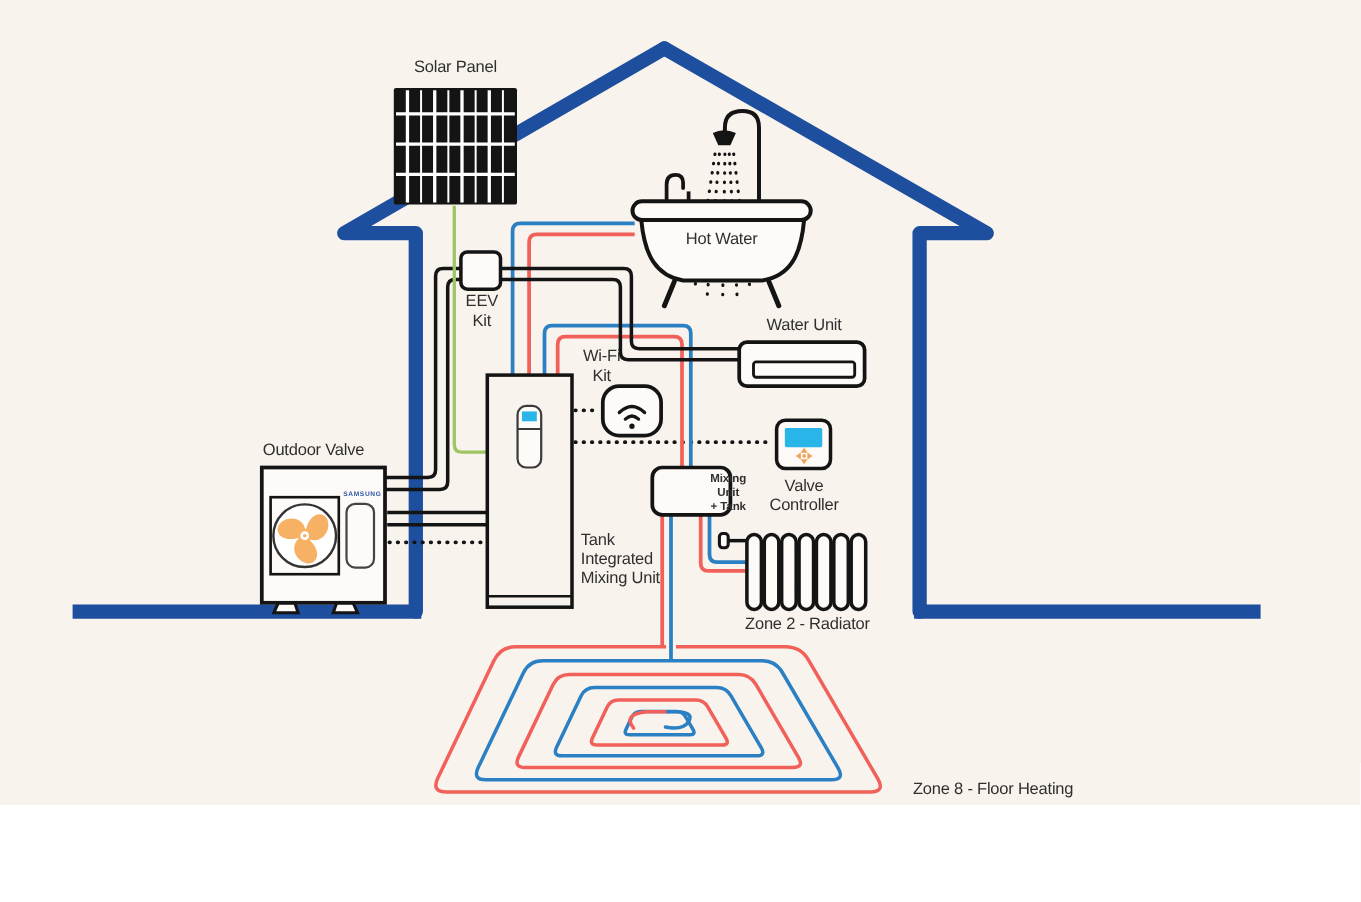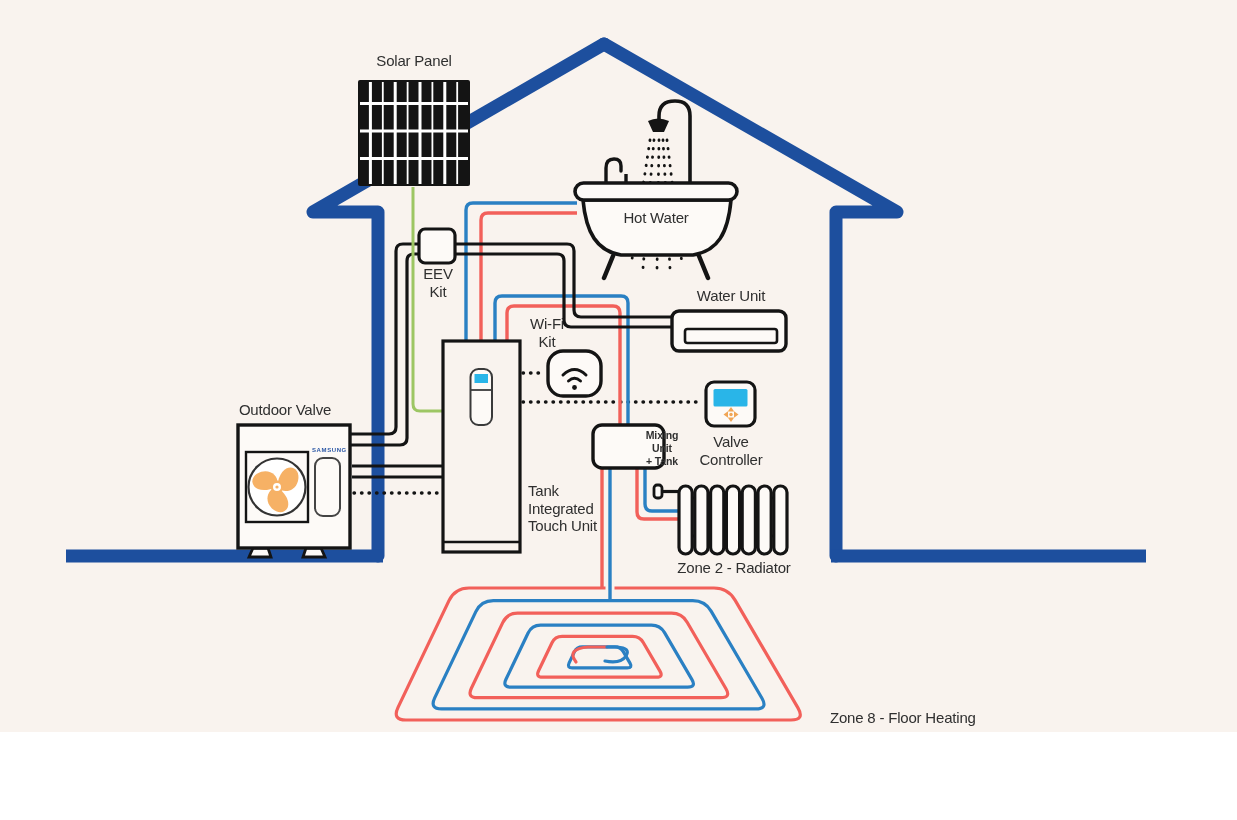--- a/index.html
+++ b/index.html
@@ -185,21 +185,21 @@
   </div>
   <div class="lbl ctr" style="left:731px;top:287px">Water Unit</div>
   <div class="lbl ctr" style="left:547px;top:315px">
     <div>Wi-Fi</div>
     <div>Kit</div>
   </div>
   <div class="lbl ctr" style="left:285px;top:401px">Outdoor Valve</div>
   <div class="lbl" style="left:528px;top:482px">
     <div>Tank</div>
     <div>Integrated</div>
-    <div>Touch Unit</div>
+    <div>Mixing Unit</div>
   </div>
   <div class="lbl lbl-mixing ctr" style="left:662px;top:429px">
     <div>Mixing</div>
     <div>Unit</div>
     <div>+ Tank</div>
   </div>
   <div class="lbl ctr" style="left:731px;top:433px">
     <div>Valve</div>
     <div>Controller</div>
   </div>

